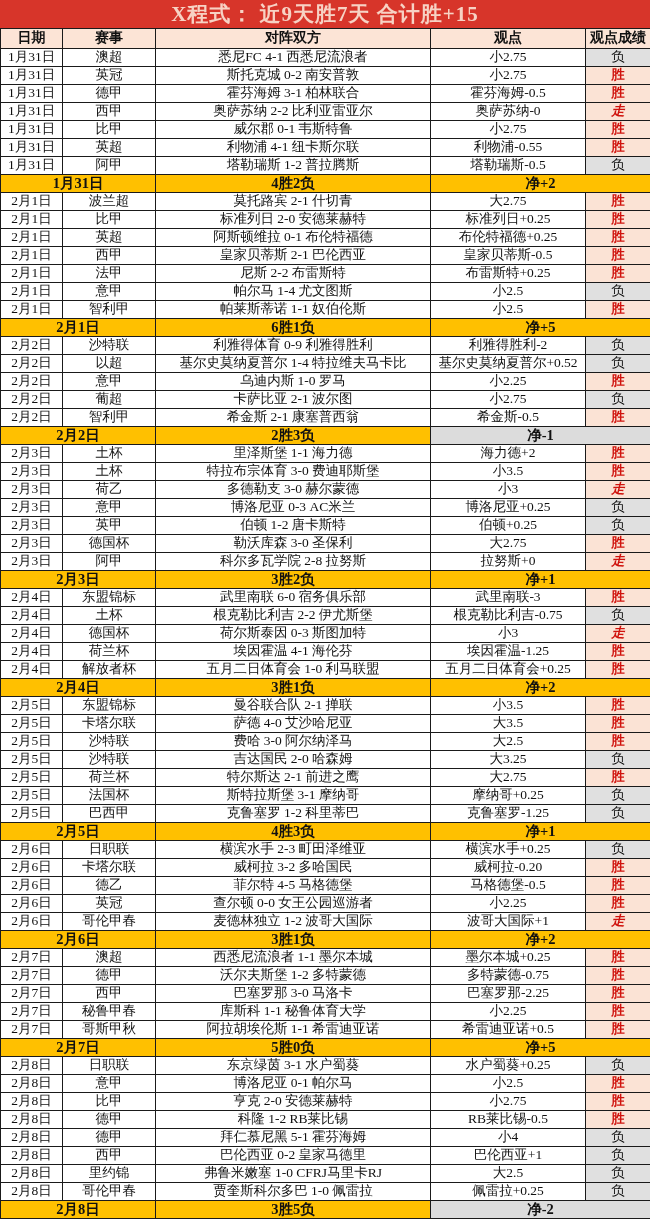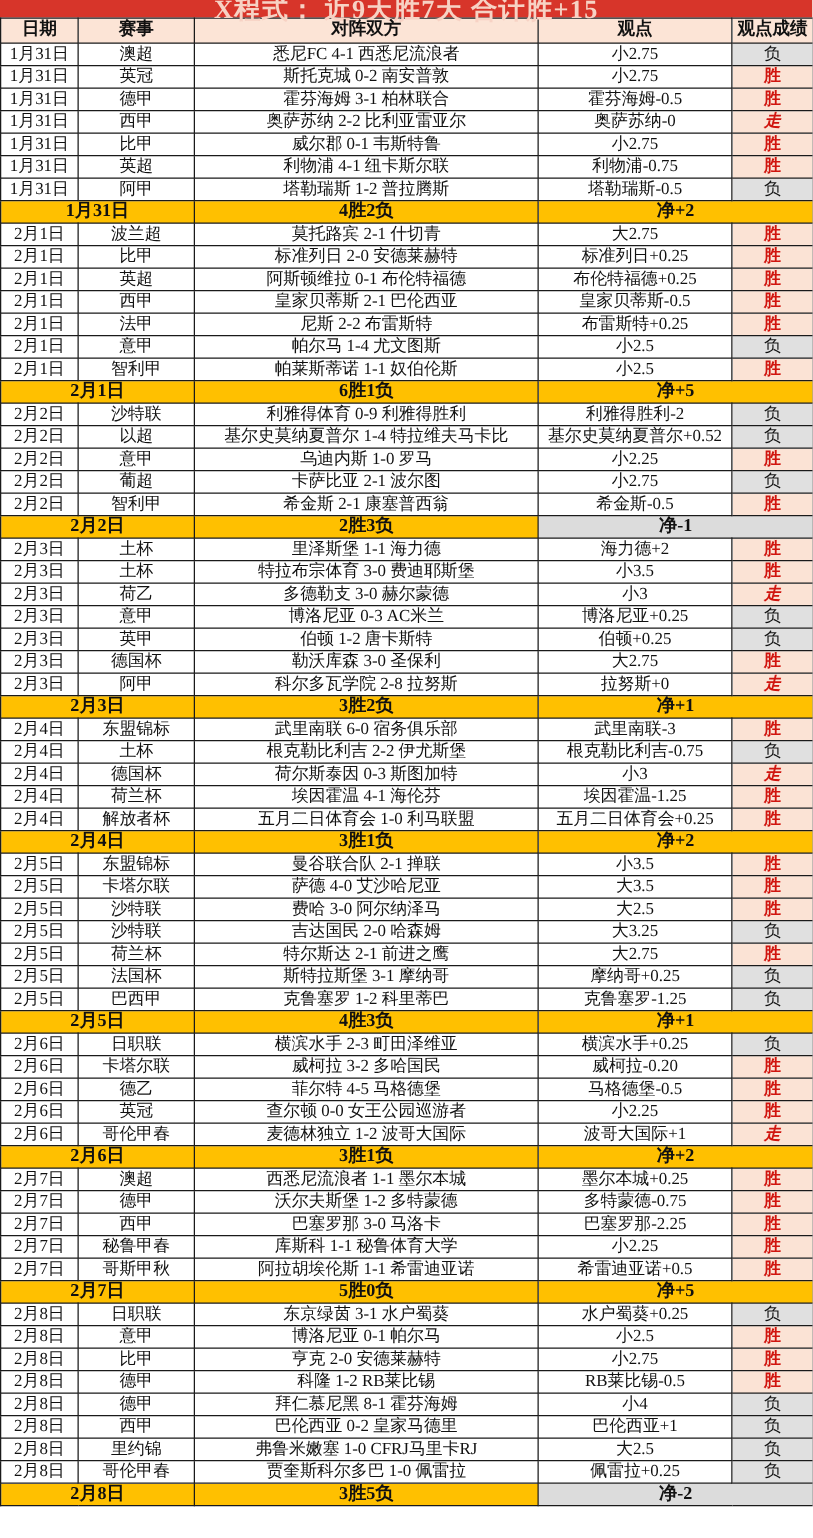--- a/index.html
+++ b/index.html
@@ -13,21 +13,21 @@
     --result-red:#d0140e;
     --border:#1a1a1a;
     --text:#111111;
   }
   html,body{margin:0;padding:0;}
   body{
     width:650px;height:1230px;overflow:hidden;background:#ffffff;
     font-family:"Liberation Serif","DejaVu Serif",serif;color:var(--text);
   }
   .banner{
-    width:650px;height:14px;background:var(--banner-bg);color:var(--banner-text);
+    width:650px;height:28px;background:var(--banner-bg);color:var(--banner-text);
     display:flex;align-items:center;justify-content:center;
     font-size:21px;font-weight:bold;letter-spacing:1px;
   }
   table{
     width:650px;height:886px;border-collapse:collapse;table-layout:fixed;
   }
   th,td{
     border:1px solid var(--border);
     padding:0 1px;text-align:center;vertical-align:middle;
     white-space:nowrap;overflow:hidden;line-height:1.05;
@@ -99,21 +99,21 @@
         <td>1月31日</td>
         <td>比甲</td>
         <td>威尔郡 0-1 韦斯特鲁</td>
         <td>小2.75</td>
         <td class="res-win">胜</td>
       </tr>
       <tr>
         <td>1月31日</td>
         <td>英超</td>
         <td>利物浦 4-1 纽卡斯尔联</td>
-        <td>利物浦-0.75</td>
+        <td>利物浦-0.55</td>
         <td class="res-win">胜</td>
       </tr>
       <tr>
         <td>1月31日</td>
         <td>阿甲</td>
         <td>塔勒瑞斯 1-2 普拉腾斯</td>
         <td>塔勒瑞斯-0.5</td>
         <td class="res-loss">负</td>
       </tr>
       <tr class="summary">
@@ -467,21 +467,21 @@
       <tr>
         <td>2月8日</td>
         <td>德甲</td>
         <td>科隆 1-2 RB莱比锡</td>
         <td>RB莱比锡-0.5</td>
         <td class="res-win">胜</td>
       </tr>
       <tr>
         <td>2月8日</td>
         <td>德甲</td>
-        <td>拜仁慕尼黑 8-1 霍芬海姆</td>
+        <td>拜仁慕尼黑 5-1 霍芬海姆</td>
         <td>小4</td>
         <td class="res-loss">负</td>
       </tr>
       <tr>
         <td>2月8日</td>
         <td>西甲</td>
         <td>巴伦西亚 0-2 皇家马德里</td>
         <td>巴伦西亚+1</td>
         <td class="res-loss">负</td>
       </tr>

